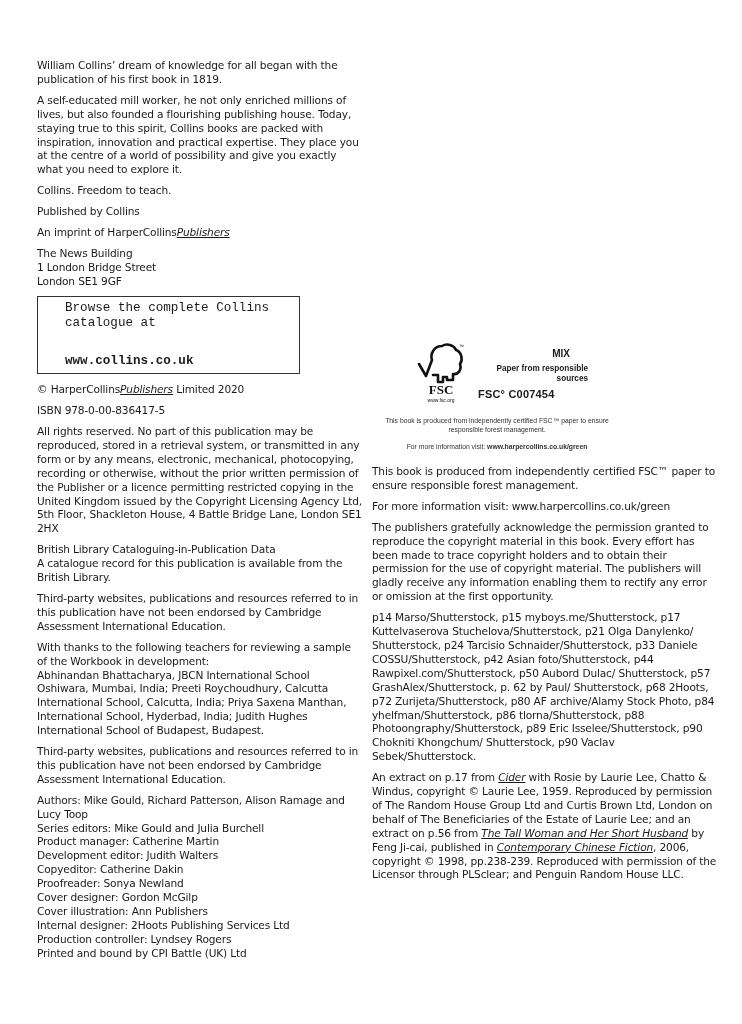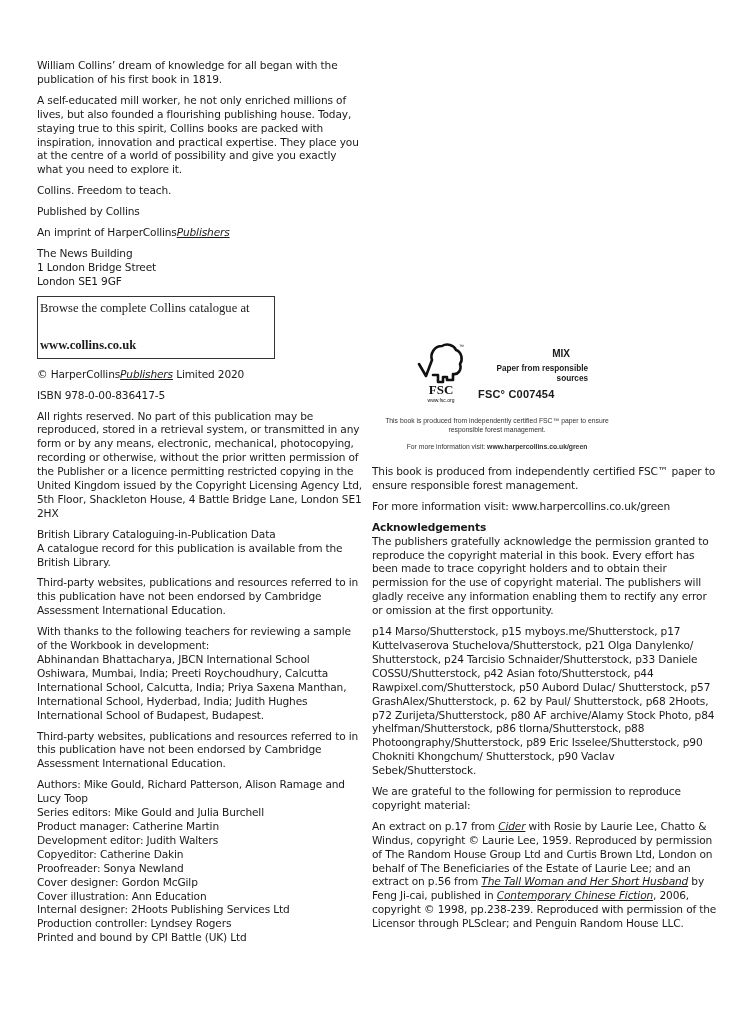--- a/index.html
+++ b/index.html
@@ -6,22 +6,22 @@
   body {
     width: 742px; height: 1024px; position: relative; overflow: hidden;
     font-family: "DejaVu Sans", sans-serif; color: #1a1a1a;
   }
   .col { position: absolute; font-size: 10.6px; line-height: 13.9px; letter-spacing: -0.15px; }
   .left { left: 37px; top: 59px; width: 326px; }
   .right { left: 372px; top: 465px; width: 345px; }
   p { margin: 0 0 7px 0; }
   .it { font-style: italic; text-decoration: underline; }
   .catalogue-box {
-    border: 1.3px solid #333; width: 234px; padding: 4px 0 4px 2px; margin: 3px 0 9px 0;
-    font-family: Liberation Serif, serif; font-size: 12.6px; line-height: 15.5px; letter-spacing: 0;
+    border: 1.3px solid #333; width: 234px; padding: 4px 0 4px 27px; margin: 3px 0 9px 0;
+    font-family: Liberation Mono, monospace; font-size: 12.6px; line-height: 15.5px; letter-spacing: 0;
   }
   .catalogue-box .url { font-weight: bold; display: block; margin-top: 22px; }
   .fsc {
     position: absolute; left: 372px; top: 340px; width: 345px; height: 120px;
     font-family: "Liberation Sans", sans-serif;
   }
   .fsc-logo { position: absolute; left: 44px; top: 2px; width: 50px; height: 62px; }
   .fsc-mix { position: absolute; left: 118px; top: 8px; width: 80px; text-align: right; font-weight: bold; font-size: 10px; }
   .fsc-paper { position: absolute; left: 100px; top: 24px; width: 116px; text-align: right; font-weight: bold; font-size: 8.2px; line-height: 9.5px; }
   .fsc-code { position: absolute; left: 106px; top: 48px; width: 110px; font-weight: bold; font-size: 11px; letter-spacing: 0.2px; }
@@ -56,21 +56,21 @@
   <p><span>With thanks to the following teachers for reviewing a sample of the Workbook in development:</span><br><span>Abhinandan Bhattacharya, JBCN International School Oshiwara, Mumbai, India; Preeti Roychoudhury, Calcutta International School, Calcutta, India; Priya Saxena Manthan, International School, Hyderbad, India; Judith Hughes International School of Budapest, Budapest.</span></p>
   <p>Third-party websites, publications and resources referred to in this publication have not been endorsed by Cambridge Assessment International Education.</p>
   <p>
     <span>Authors: Mike Gould, Richard Patterson, Alison Ramage and Lucy Toop</span><br>
     <span>Series editors: Mike Gould and Julia Burchell</span><br>
     <span>Product manager: Catherine Martin</span><br>
     <span>Development editor: Judith Walters</span><br>
     <span>Copyeditor: Catherine Dakin</span><br>
     <span>Proofreader: Sonya Newland</span><br>
     <span>Cover designer: Gordon McGilp</span><br>
-    <span>Cover illustration: Ann Education</span><br>
+    <span>Cover illustration: Ann Publishers</span><br>
     <span>Internal designer: 2Hoots Publishing Services Ltd</span><br>
     <span>Production controller: Lyndsey Rogers</span><br>
     <span>Printed and bound by CPI Battle (UK) Ltd</span>
   </p>
 </div>
 
 <div class="fsc">
   <div class="fsc-logo">
     <svg width="50" height="62" viewBox="0 0 50 62">
       <path d="M3 22 L10 34 L16 18 C14 12 18 4 26 4 C31 1 38 3 40 8 C46 10 47 18 44 22 C46 28 42 33 37 32 L37 38 L31 38 L31 35 L27 35 L27 40 L22 40 L22 33 L17 33" fill="none" stroke="#111" stroke-width="2.6" stroke-linejoin="round" stroke-linecap="round"></path>
@@ -83,19 +83,17 @@
   <div class="fsc-paper">Paper from responsible sources</div>
   <div class="fsc-code">FSC° C007454</div>
   <div class="fsc-small">This book is produced from independently certified FSC™ paper to ensure responsible forest management.</div>
   <div class="fsc-small2"><span>For more information visit: </span><span class="u">www.harpercollins.co.uk/green</span></div>
 </div>
 
 <div class="col right">
   <p>This book is produced from independently certified FSC™ paper to ensure responsible forest management.</p>
   <p>For more information visit: www.harpercollins.co.uk/green</p>
   <p>
-    <span class="ack-head">Acknowledgements</span>
     <span>The publishers gratefully acknowledge the permission granted to reproduce the copyright material in this book. Every effort has been made to trace copyright holders and to obtain their permission for the use of copyright material. The publishers will gladly receive any information enabling them to rectify any error or omission at the first opportunity.</span>
   </p>
   <p>p14 Marso/Shutterstock, p15 myboys.me/Shutterstock, p17 Kuttelvaserova Stuchelova/Shutterstock, p21 Olga Danylenko/ Shutterstock, p24 Tarcisio Schnaider/Shutterstock, p33 Daniele COSSU/Shutterstock, p42 Asian foto/Shutterstock, p44 Rawpixel.com/Shutterstock, p50 Aubord Dulac/ Shutterstock, p57 GrashAlex/Shutterstock, p. 62 by Paul/ Shutterstock, p68 2Hoots, p72 Zurijeta/Shutterstock, p80 AF archive/Alamy Stock Photo, p84 yhelfman/Shutterstock, p86 tlorna/Shutterstock, p88 Photoongraphy/Shutterstock, p89 Eric Isselee/Shutterstock, p90 Chokniti Khongchum/ Shutterstock, p90 Vaclav Sebek/Shutterstock.</p>
-  <p>We are grateful to the following for permission to reproduce copyright material:</p>
   <p><span>An extract on p.17 from </span><span class="it">Cider</span><span> with Rosie by Laurie Lee, Chatto &amp; Windus, copyright © Laurie Lee, 1959. Reproduced by permission of The Random House Group Ltd and Curtis Brown Ltd, London on behalf of The Beneficiaries of the Estate of Laurie Lee; and an extract on p.56 from </span><span class="it">The Tall Woman and Her Short Husband</span><span> by Feng Ji-cai, published in </span><span class="it">Contemporary Chinese Fiction</span><span>, 2006, copyright © 1998, pp.238-239. Reproduced with permission of the Licensor through PLSclear; and Penguin Random House LLC.</span></p>
 </div>
 
 </body></html>

